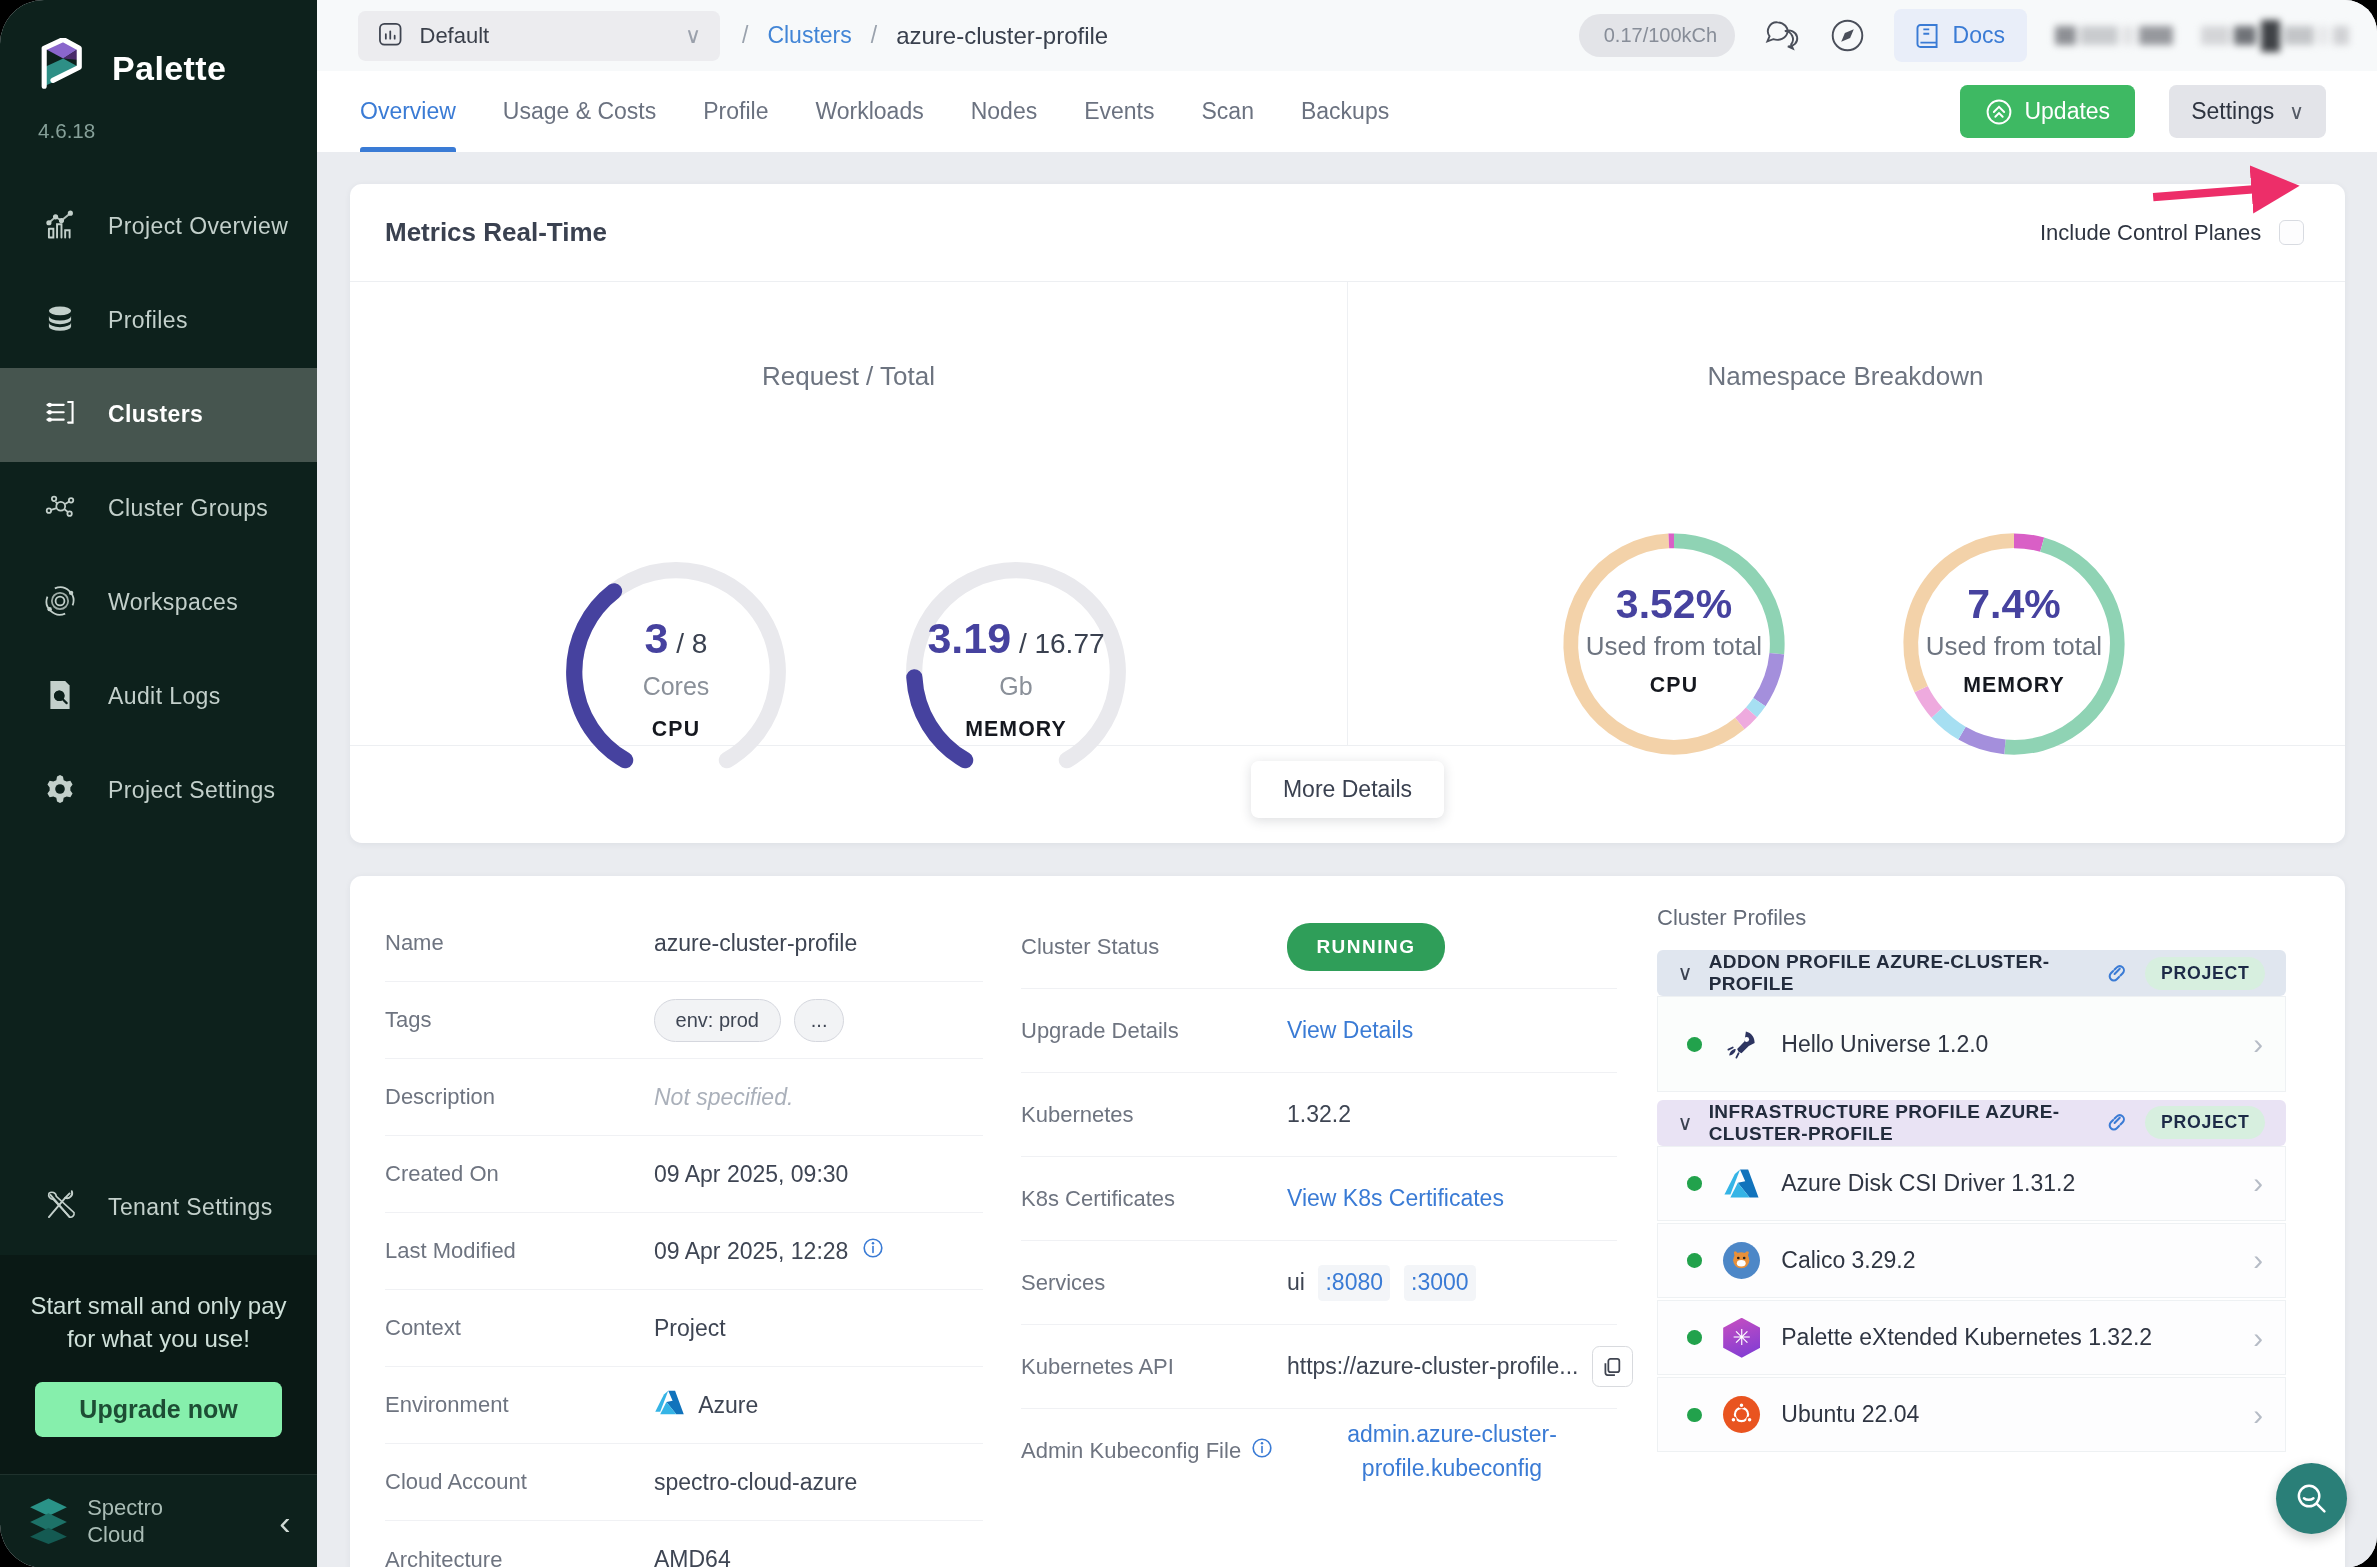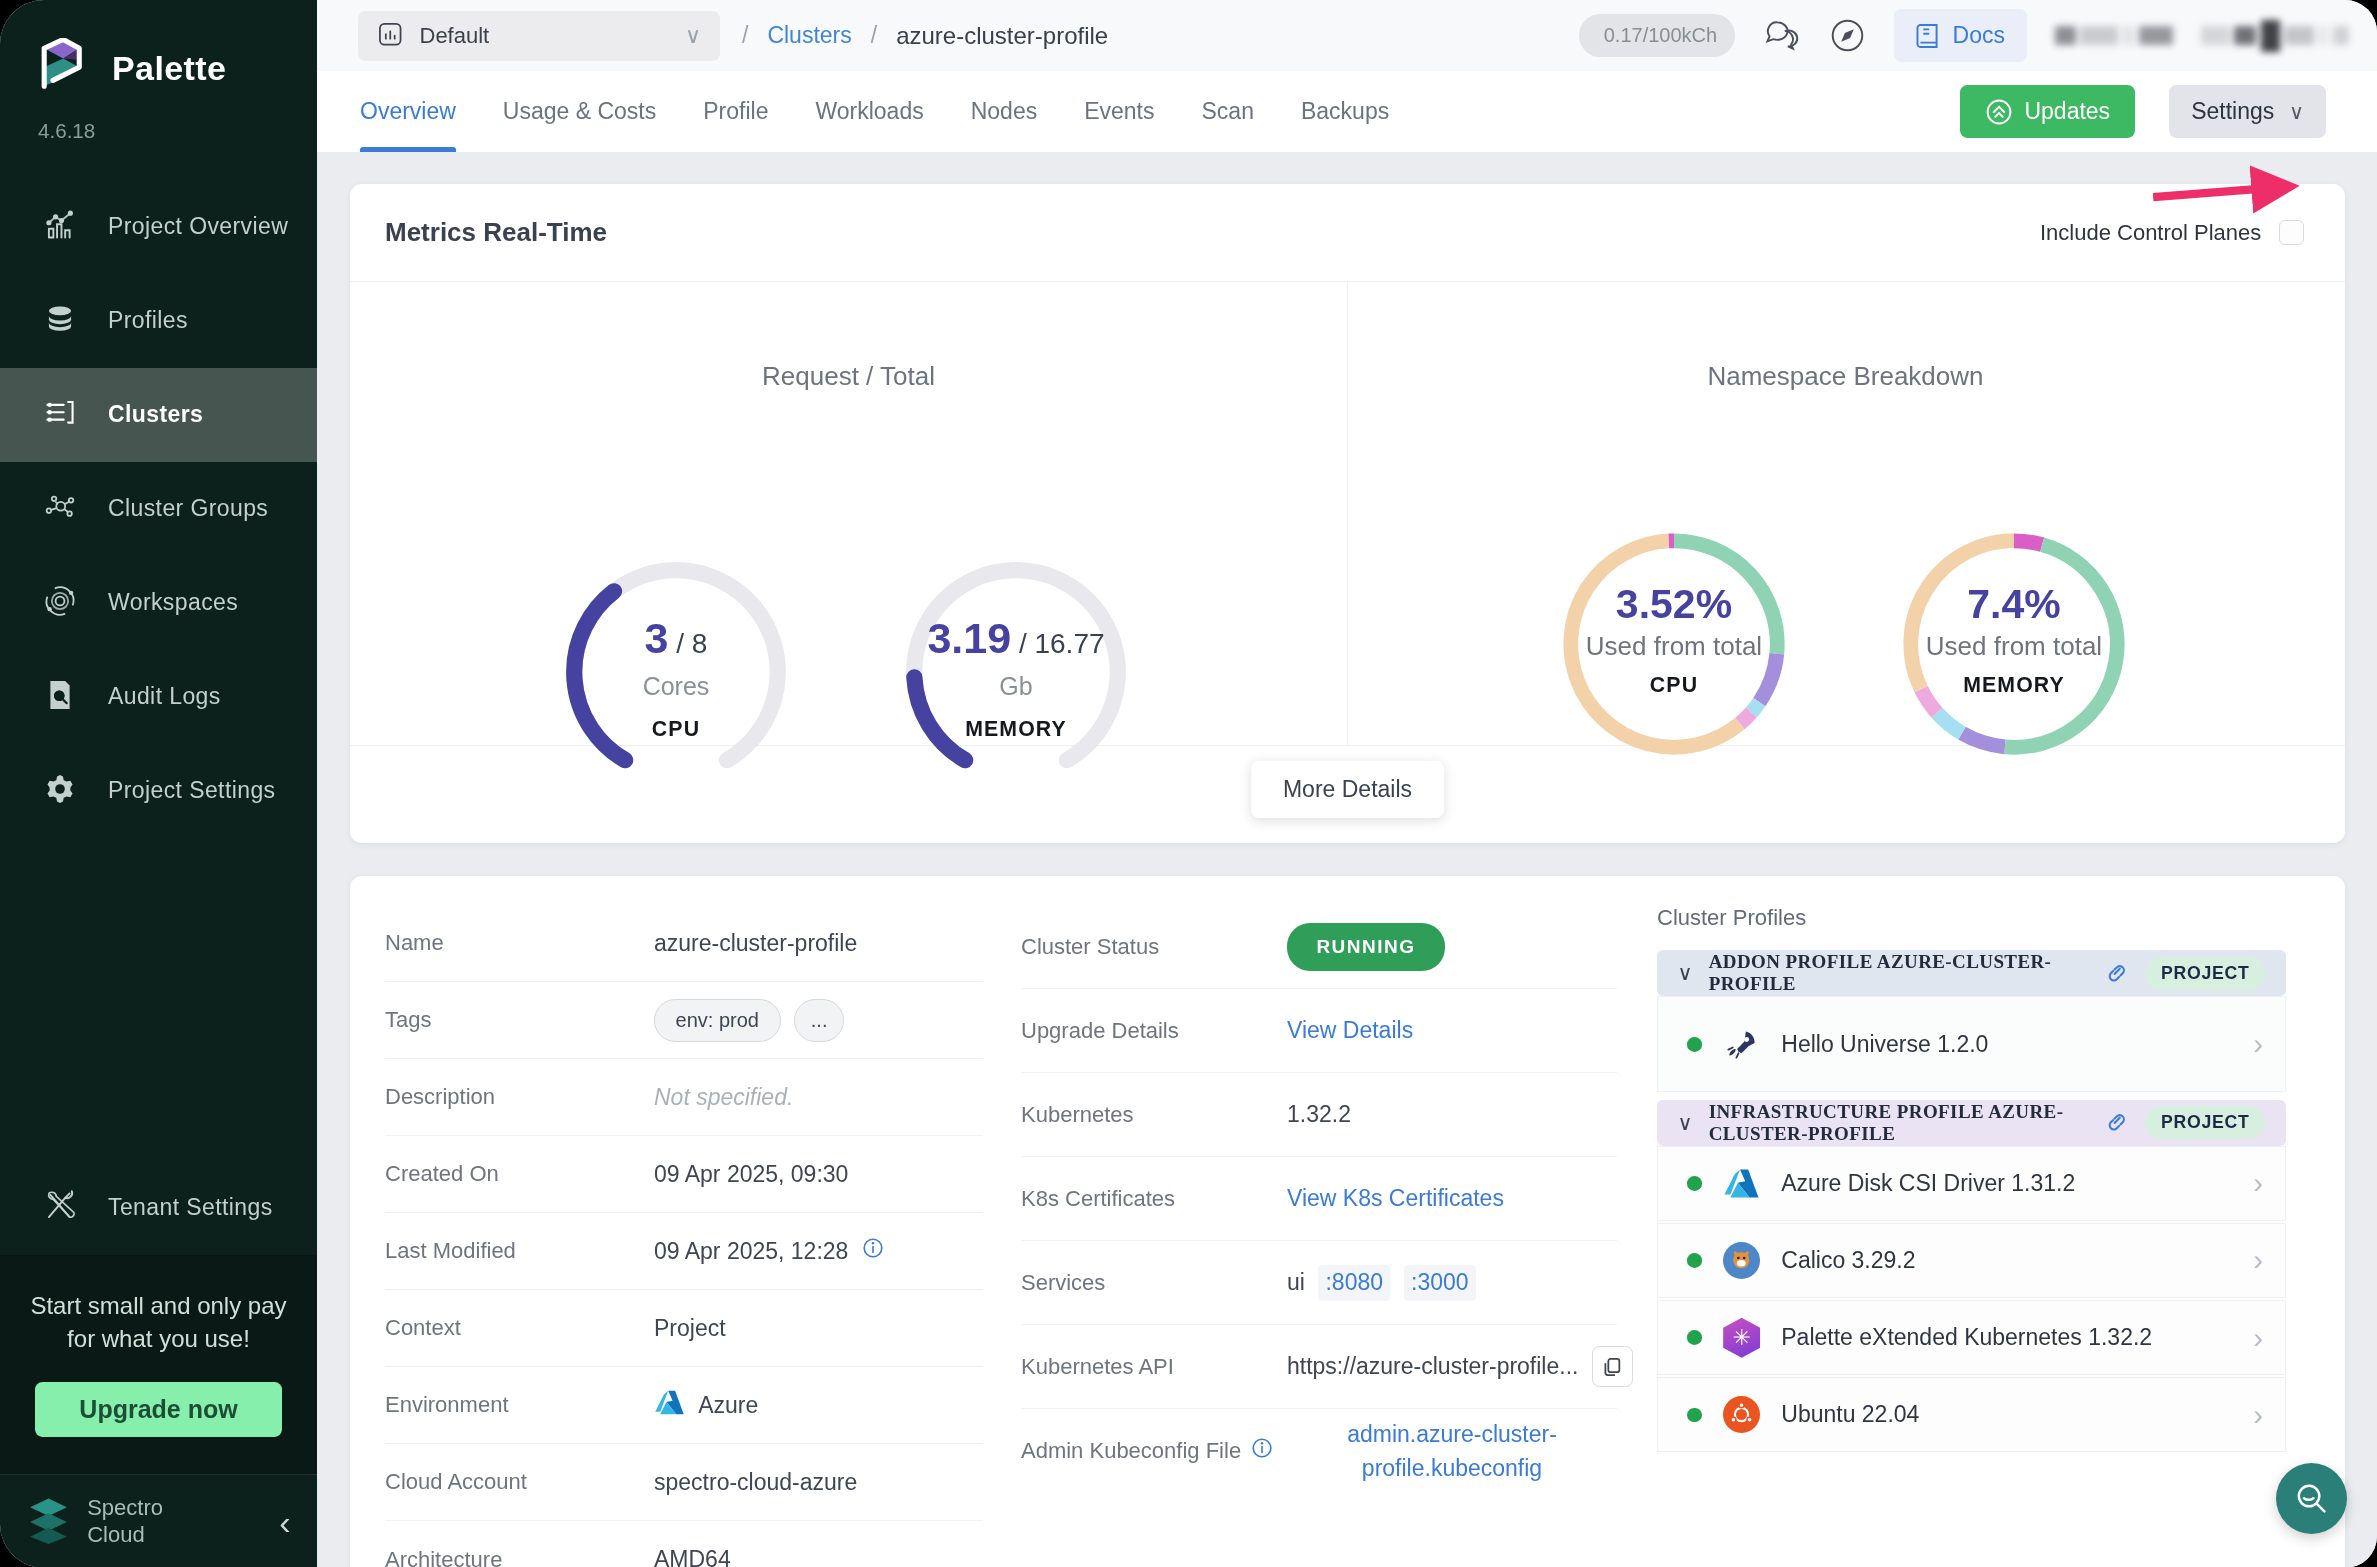--- a/index.html
+++ b/index.html
@@ -115,21 +115,21 @@
                border-radius:23px;padding:13.2px 29.4px;}
   .svc-port{color:#3a7bd5;background:#f3f5f8;padding:4.4px 7.4px;border-radius:4.4px;cursor:pointer;}
   .copy-btn{width:41px;height:41px;border:0.7px solid #d8dade;border-radius:7.4px;background:#fff;cursor:pointer;
             display:flex;align-items:center;justify-content:center;margin-left:5.9px;flex:0 0 auto;}
   .wrap-link{width:346px;line-height:1.5;word-break:break-word;}
   .cp-title{font-size:22px;color:#646b78;margin-bottom:19px;}
   .cp-header{height:46px;border-radius:5.9px;display:flex;align-items:center;gap:16px;padding:0 20.6px;cursor:pointer;}
   .cp-header.blue{background:#e0e6ef;}
   .cp-header.purple{background:#e9e3f4;}
   .cp-chev{font-size:20.6px;color:#3a4150;}
-  .cp-name{font-size:19px;font-weight:bold;color:#232c3d;letter-spacing:0.4px;font-family:Liberation Serif, serif;}
+  .cp-name{font-size:19px;font-weight:bold;color:#232c3d;letter-spacing:0.4px;}
   .cp-badge{background:#d7efdf;color:#1d2a47;font-size:17.7px;font-weight:bold;letter-spacing:0.7px;
             border-radius:735px;padding:5.9px 16px;}
   .cp-item{background:#fdfdfe;border:0.7px solid #eef1f3;display:flex;align-items:center;gap:20.6px;
            padding:0 22px 0 29.4px;height:75px;margin-bottom:2.2px;cursor:pointer;}
   .cp-item.tall{height:96px;background:#fbfdfc;margin-bottom:7.4px;}
   .cp-dot{width:14.7px;height:14.7px;border-radius:50%;background:#22a24c;flex:0 0 auto;}
   .cp-item-name{font-size:23px;color:#2f3542;}
   .cp-item-chev{margin-left:auto;color:#b6bcc6;font-size:29.4px;}
   .cp-icon{width:38px;height:38px;display:flex;align-items:center;justify-content:center;flex:0 0 auto;}
   .hex{width:37px;height:40px;background:linear-gradient(160deg,#c94fc0,#7b3bd6);

